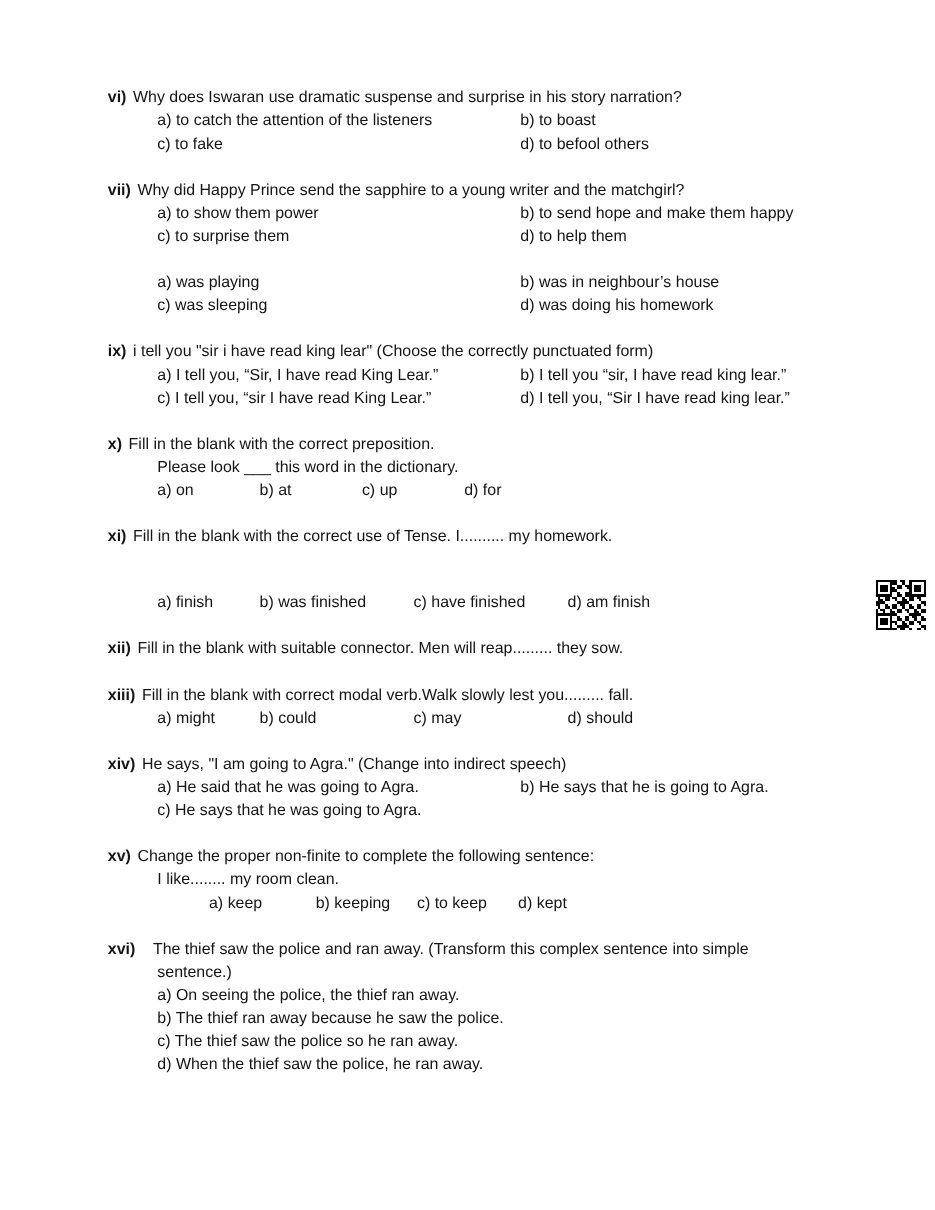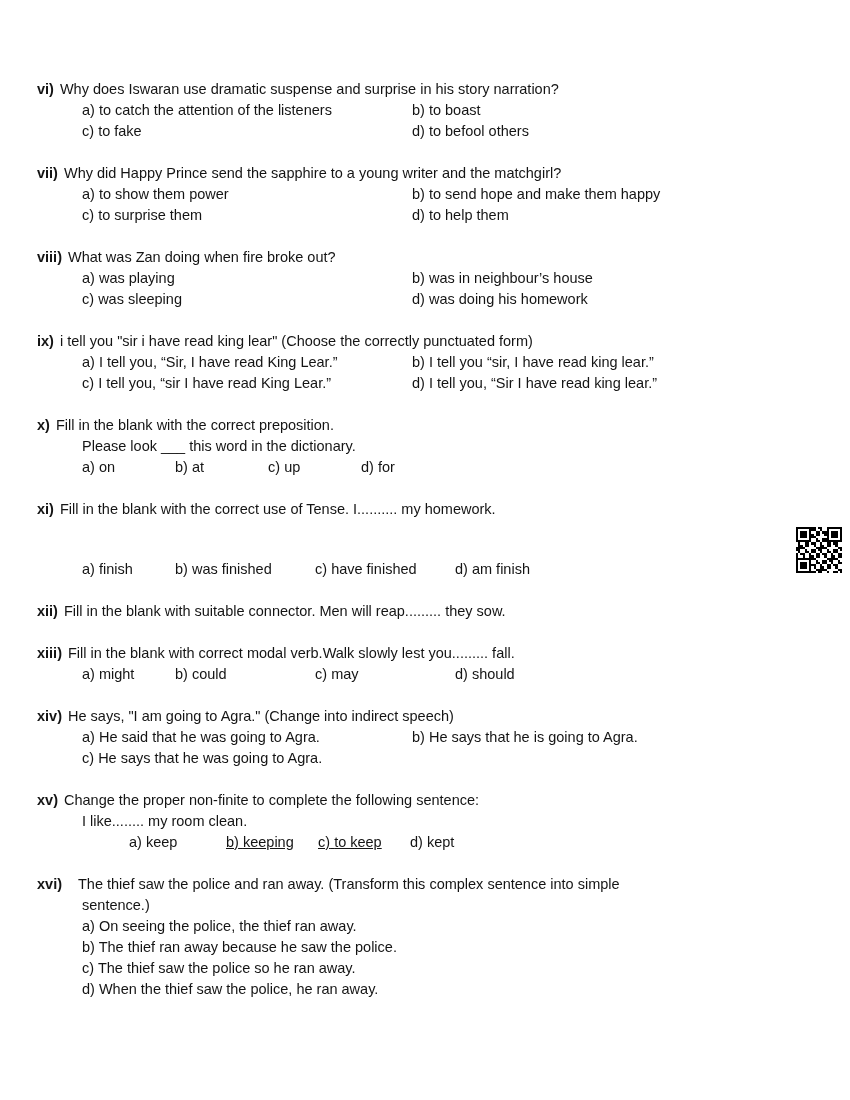--- a/index.html
+++ b/index.html
@@ -10,21 +10,21 @@
   body {
     width: 850px;
     height: 1100px;
     position: relative;
     overflow: hidden;
     font-family: "Liberation Sans", sans-serif;
     font-size: 14.5px;
     color: #141414;
   }
   #questions {
-    padding: 79px 50px 0 37px;
+    padding: 79px 50px 0 98px;
   }
   .question {
     line-height: 21px;
     margin-bottom: 21px;
   }
   .q-num {
     font-weight: bold;
     margin-right: 6px;
   }
   .q-xvi .q-num { margin-right: 16px; }
@@ -45,21 +45,21 @@
   .opts-x .opt { min-width: 93px; }
   .opts-xi .opt:nth-child(1),
   .opts-xii .opt:nth-child(1),
   .opts-xiii .opt:nth-child(1) { min-width: 93px; }
   .opts-xi .opt:nth-child(2),  .opts-xi .opt:nth-child(3),
   .opts-xii .opt:nth-child(2), .opts-xii .opt:nth-child(3),
   .opts-xiii .opt:nth-child(2),.opts-xiii .opt:nth-child(3) { min-width: 140px; }
   .opts-xv { padding-left: 92px; }
   .opts-xv .opt:nth-child(1) { min-width: 97px; }
   .opts-xv .opt:nth-child(2),
-  .opts-xv .opt:nth-child(3) { min-width: 92px; text-decoration: underline; }
+  .opts-xv .opt:nth-child(3) { min-width: 92px; }
   
   .opts-stack { padding-left: 45px; }
   .opts-stack .opt { display: block; }
   
   .q-xi .opts { margin-top: 39px; }
 
   #qr-code {
     position: absolute;
     left: 796px;
     top: 527px;
@@ -84,21 +84,20 @@
     <section class="question q-vii">
       <div class="q-head"><span class="q-num">vii)</span><span class="q-text">Why did Happy Prince send the sapphire to a young writer and the matchgirl?</span></div>
       <div class="opts opts-grid opts-vii">
         <span class="opt"><span>a)</span> <span>to show them power</span></span>
         <span class="opt"><span>b)</span> <span>to send hope and make them happy</span></span>
         <span class="opt"><span>c)</span> <span>to surprise them</span></span>
         <span class="opt"><span>d)</span> <span>to help them</span></span>
       </div>
     </section>
     <section class="question q-viii">
-      <div class="q-head"><span class="q-num">viii)</span><span class="q-text">What was Zan doing when fire broke out?</span></div>
       <div class="opts opts-grid opts-viii">
         <span class="opt"><span>a)</span> <span>was playing</span></span>
         <span class="opt"><span>b)</span> <span>was in neighbour’s house</span></span>
         <span class="opt"><span>c)</span> <span>was sleeping</span></span>
         <span class="opt"><span>d)</span> <span>was doing his homework</span></span>
       </div>
     </section>
     <section class="question q-ix">
       <div class="q-head"><span class="q-num">ix)</span><span class="q-text">i tell you "sir i have read king lear" (Choose the correctly punctuated form)</span></div>
       <div class="opts opts-grid opts-ix">

